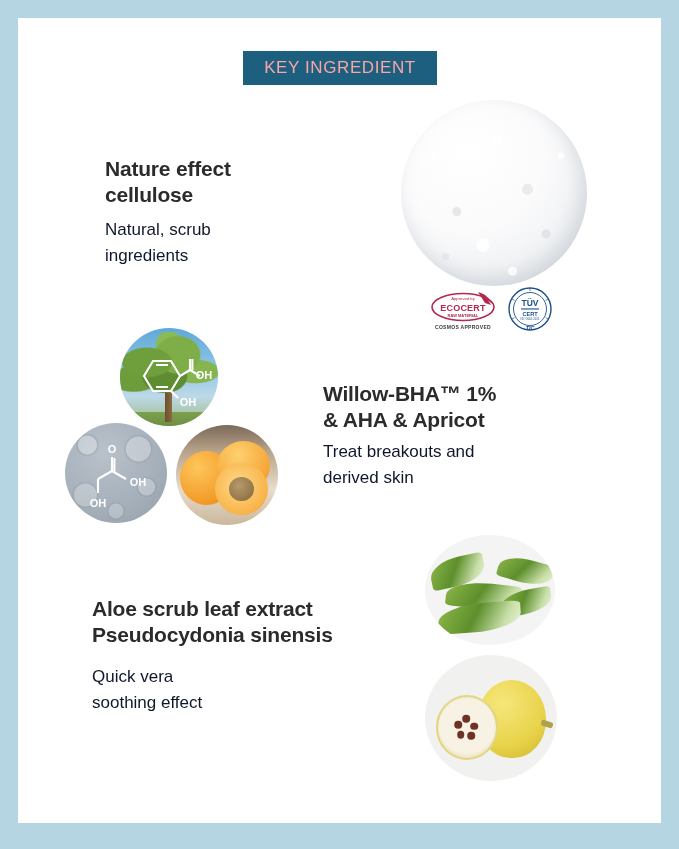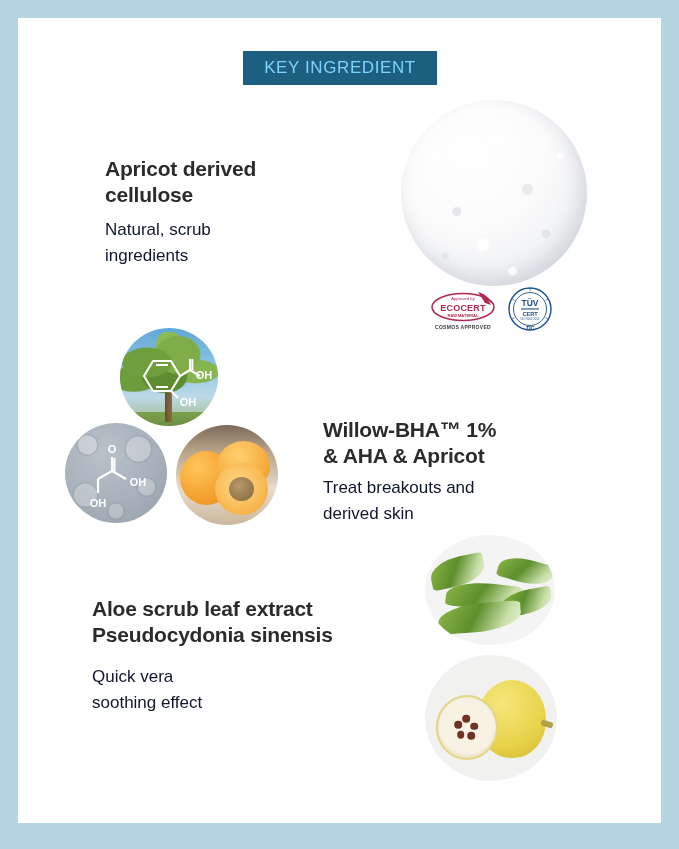--- a/index.html
+++ b/index.html
@@ -33,21 +33,21 @@
     left: 225px;
     top: 33px;
     width: 194px;
     height: 34px;
     background: #1c5f7e;
     display: flex;
     align-items: center;
     justify-content: center;
   }
   #badge-label {
-    color: #7dd3fc;
+    color: #fca5a5;
     font-size: 17px;
     font-weight: 400;
     letter-spacing: 0.6px;
     white-space: nowrap;
   }
 
   
   .block { position: absolute; }
   .heading {
     color: #2b2b2b;
@@ -62,21 +62,21 @@
     color: #0f172a;
     font-weight: 400;
     font-size: 17px;
     line-height: 26px;
     white-space: pre-line;
     margin: 0;
   }
   #block-cellulose { left: 87px; top: 138px; width: 230px; }
   #block-cellulose .subtext { margin-top: 9px; }
 
-  #block-bha { left: 305px; top: 363px; width: 250px; margin-top: 36px; }
+  #block-bha { left: 305px; top: 363px; width: 250px; }
   #block-bha .subtext { margin-top: 6px; }
 
   #block-aloe { left: 74px; top: 578px; width: 330px; }
   #block-aloe .subtext { margin-top: 16px; }
 
   
   .circle-img {
     position: absolute;
     border-radius: 50%;
     overflow: hidden;
@@ -237,21 +237,21 @@
 <body>
 
 <div id="page">
   <div id="canvas">
 
     <div id="badge">
       <span id="badge-label">KEY INGREDIENT</span>
     </div>
 
     <div class="block" id="block-cellulose">
-      <p class="heading">Apricot derived
+      <p class="heading">Nature effect
 cellulose</p>
       <p class="subtext">Natural, scrub
 ingredients</p>
     </div>
 
     <div class="circle-img" id="img-powder">
       <div class="grain"></div>
     </div>
 
     <div id="certs">

